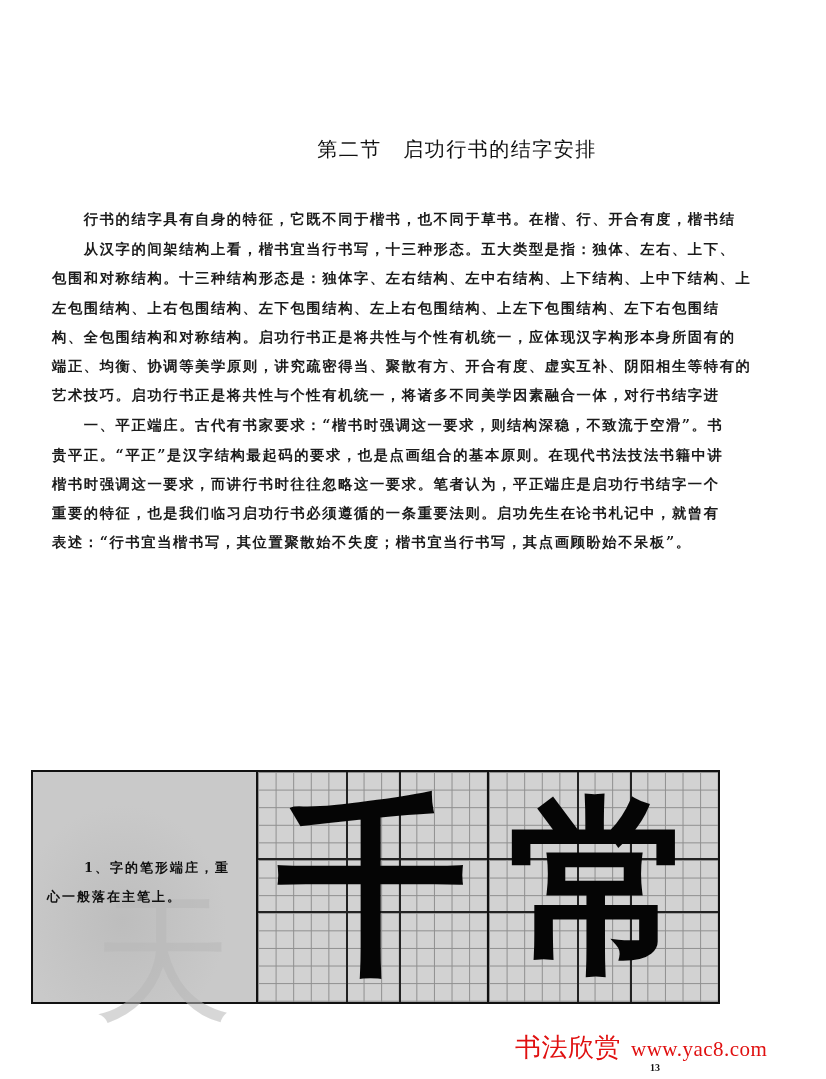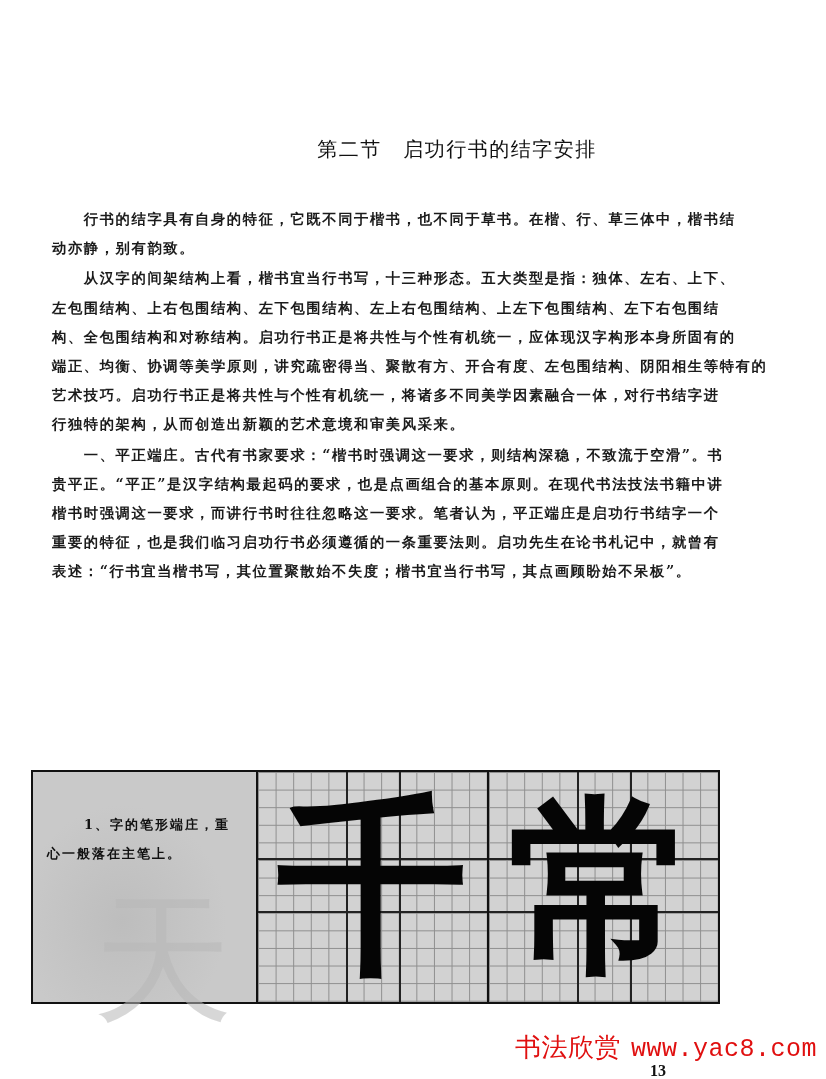--- a/index.html
+++ b/index.html
@@ -24,21 +24,21 @@
     }
     .panel-note {
       width: 223px; height: 100%; border-right: 2px solid #111; position: relative;
       background: #c9c9c9;
       background-image: radial-gradient(ellipse at 40% 65%, #bdbdbd 0%, #c9c9c9 55%);
     }
     .panel-note .note {
       position: absolute; left: 14px; top: 38px; width: 205px;
       font-size: 13px; line-height: 29px; font-weight: bold; letter-spacing: 2px; color: #111;
     }
-    .panel-note .note .l1 { padding-left: 37px; display: block; }
+    .panel-note .note .l1 { padding-left: 37px; display: block; margin-top: 43px; }
     .ghost {
       position: absolute; left: 60px; top: 95px; font-size: 140px; color: #b8b8b8;
       font-family: "DejaVu Serif", serif; opacity: 0.55;
     }
     .grid-box {
       width: 229px; height: 100%; position: relative; border-right: 2px solid #111;
       background-color: #d2d2d2;
       background-image:
         linear-gradient(to right, #8e8e8e 1px, transparent 1px),
         linear-gradient(to bottom, #8e8e8e 1px, transparent 1px);
@@ -51,45 +51,44 @@
     .glyph {
       position: absolute; left: 0; right: 0; top: 0; bottom: 0; display: flex;
       align-items: center; justify-content: center; font-size: 190px; color: #050505;
       font-family: "DejaVu Serif", serif; font-weight: bold; line-height: 1;
     }
 
     .watermark {
       position: absolute; left: 515px; top: 1030px; color: #e01010;
       font-size: 26px; font-family: "DejaVu Serif", serif; letter-spacing: 0.5px;
     }
-    .watermark .url { font-family: Liberation Mono, monospace; font-size: 25px; margin-left: 10px; }
+    .watermark .url { font-family: Liberation Serif, serif; font-size: 21px; margin-left: 10px; }
     .page-number {
-      position: absolute; left: 650px; top: 1062px; font-size: 16px; font-weight: bold;
+      position: absolute; left: 650px; top: 1062px; font-size: 10px; font-weight: bold;
       font-family: "Liberation Serif", serif; color: #111;
     }
   </style>
 </head>
 <body>
 
 <div>
 
   <div class="page-title">第二节　启功行书的结字安排</div>
 
   <div class="body-text">
     <div class="para">
-      <p>　　行书的结字具有自身的特征，它既不同于楷书，也不同于草书。在楷、行、草三体中，楷书结</p>
-      <p>动亦静，别有韵致。</p>
+      <p>　　行书的结字具有自身的特征，它既不同于楷书，也不同于草书。在楷、行、开合有度，楷书结</p>
     </div>
     <div class="para">
       <p>　　从汉字的间架结构上看，楷书宜当行书写，十三种形态。五大类型是指：独体、左右、上下、</p>
+      <p>包围和对称结构。十三种结构形态是：独体字、左右结构、左中右结构、上下结构、上中下结构、上</p>
       <p>左包围结构、上右包围结构、左下包围结构、左上右包围结构、上左下包围结构、左下右包围结</p>
       <p>构、全包围结构和对称结构。启功行书正是将共性与个性有机统一，应体现汉字构形本身所固有的</p>
-      <p>端正、均衡、协调等美学原则，讲究疏密得当、聚散有方、开合有度、左包围结构、阴阳相生等特有的</p>
+      <p>端正、均衡、协调等美学原则，讲究疏密得当、聚散有方、开合有度、虚实互补、阴阳相生等特有的</p>
       <p>艺术技巧。启功行书正是将共性与个性有机统一，将诸多不同美学因素融合一体，对行书结字进</p>
-      <p>行独特的架构，从而创造出新颖的艺术意境和审美风采来。</p>
     </div>
     <div class="para">
       <p>　　一、平正端庄。古代有书家要求：“楷书时强调这一要求，则结构深稳，不致流于空滑”。书</p>
       <p>贵平正。“平正”是汉字结构最起码的要求，也是点画组合的基本原则。在现代书法技法书籍中讲</p>
       <p>楷书时强调这一要求，而讲行书时往往忽略这一要求。笔者认为，平正端庄是启功行书结字一个</p>
       <p>重要的特征，也是我们临习启功行书必须遵循的一条重要法则。启功先生在论书札记中，就曾有</p>
       <p>表述：“行书宜当楷书写，其位置聚散始不失度；楷书宜当行书写，其点画顾盼始不呆板”。</p>
     </div>
   </div>
 

